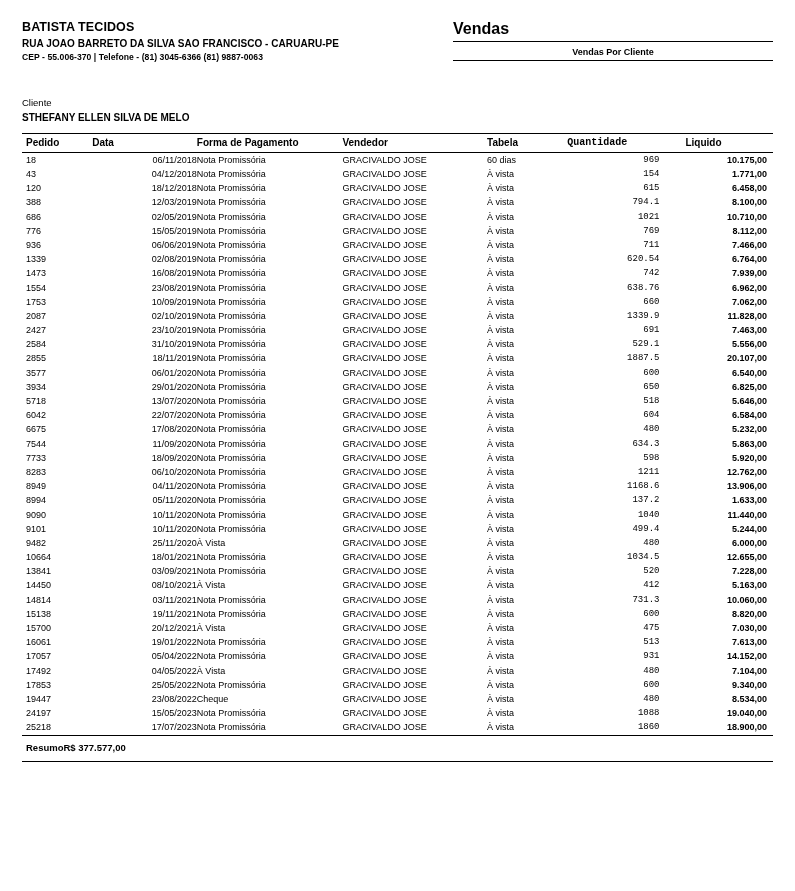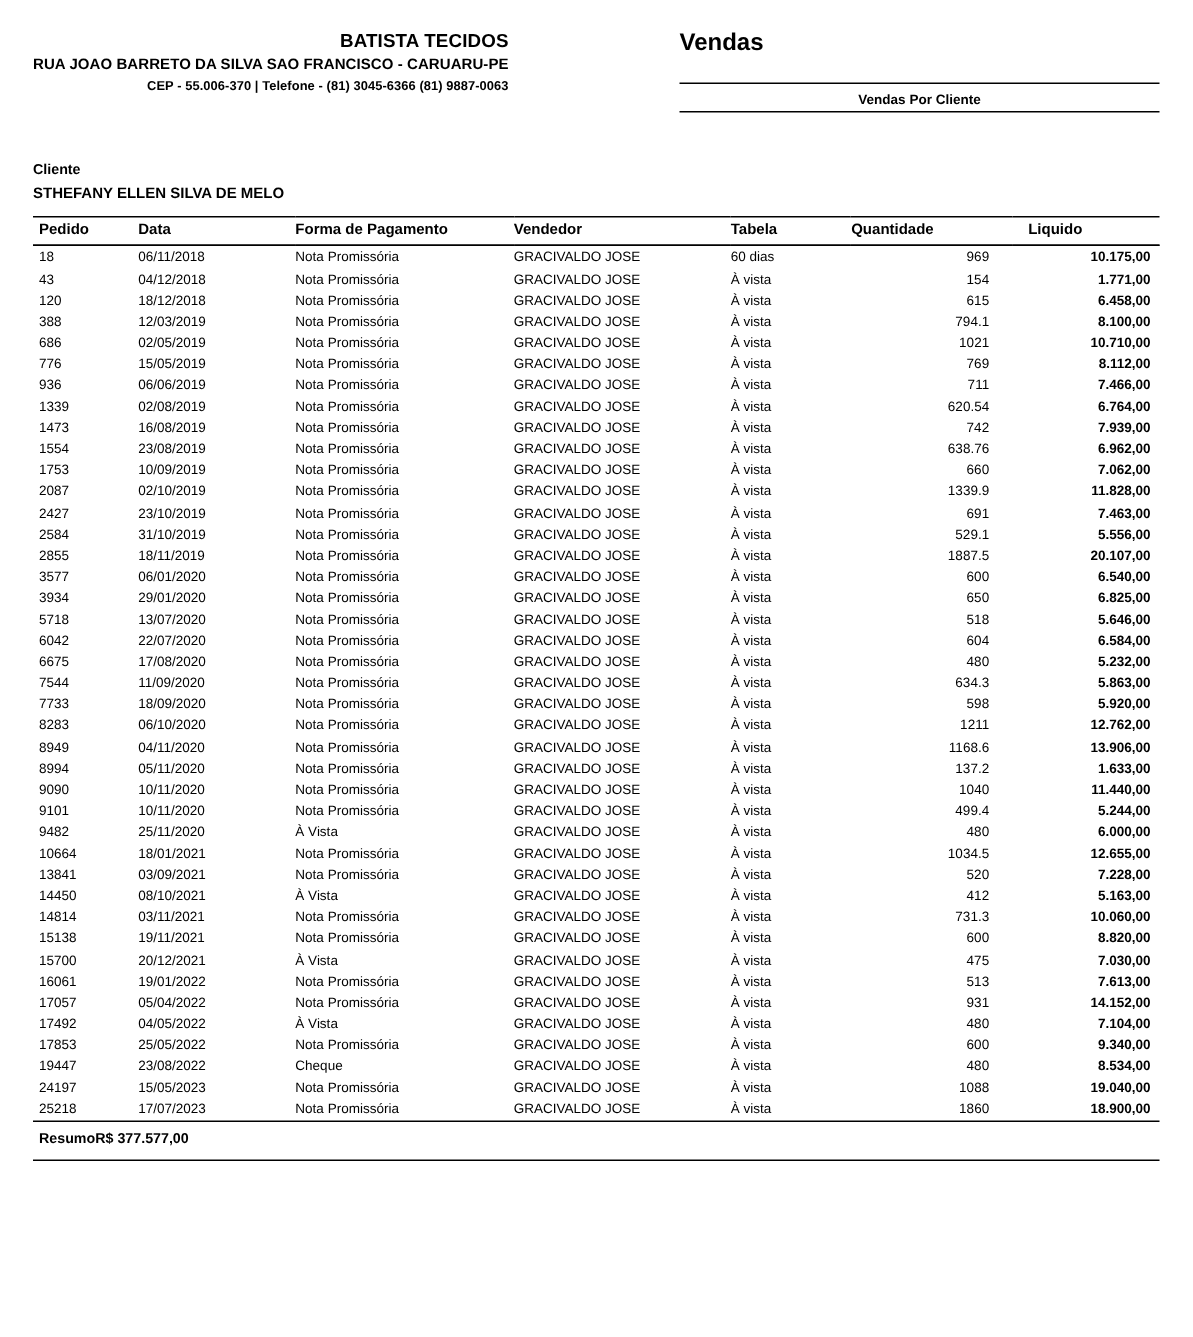--- a/index.html
+++ b/index.html
@@ -23,21 +23,20 @@
 
   
   .header {
     display: flex;
     align-items: flex-start;
     justify-content: space-between;
     padding-bottom: 2px;
   }
   .company-block {
     padding-top: 2px;
-    text-align: right;
   }
   .company-name {
     font-size: 12.5px;
     font-weight: bold;
     letter-spacing: .1px;
     line-height: 1.25;
   }
   .company-address {
     font-size: 10px;
     font-weight: bold;
@@ -51,41 +50,41 @@
     letter-spacing: .05px;
   }
   .title-block {
     width: 320px;
     text-align: left;
     padding-top: 2px;
   }
   .report-title {
     font-size: 16px;
     font-weight: bold;
-    padding-bottom: 17px;
+    padding-bottom: 3px;
     border-bottom: 1.4px solid #000;
     display: block;
   }
   .report-subtitle {
     font-size: 9px;
     font-weight: bold;
     text-align: center;
     padding-top: 5px;
     padding-bottom: 3px;
     border-bottom: 1.4px solid #000;
     display: block;
   }
 
   
   .client-section {
     margin-top: 30px;
   }
   .client-label {
     font-size: 9.5px;
-    font-weight: bold;
+    font-weight: normal;
     line-height: 1.55;
     margin-top: 16px;
   }
   .client-name {
     font-size: 10px;
     font-weight: bold;
     line-height: 1.55;
   }
 
   
@@ -104,25 +103,25 @@
     border-bottom: 1.3px solid #000;
     white-space: nowrap;
   }
   table.sales tbody td {
     padding: 2.1px 0;
     font-size: 9px;
     vertical-align: top;
     white-space: nowrap;
   }
   .col-pedido   { width: 72px; padding-left: 4px !important; }
-  .col-data     { width: 108px; }
+  .col-data     { width: 108px; text-align: right; }
   .col-forma    { width: 148px; }
   .col-vendedor { width: 148px; }
   .col-tabela   { width: 83px; margin-left: 12px; }
-  .col-qtd      { width: 110px; text-align: right; padding-right: 16px !important; }
+  .col-qtd      { width: 110px; text-align: right; padding-right: 16px !important; font-family: Liberation Mono, monospace; }
   .col-liq      { width: 100px; text-align: right; font-weight: bold; padding-right: 6px !important; }
 
   thead .col-qtd { text-align: right; padding-right: 16px !important; }
   thead .col-liq { text-align: left; padding-left: 10px !important; }
 
   .table-bottom-rule {
     border-top: 1.3px solid #000;
     margin-top: 1px;
   }
 

